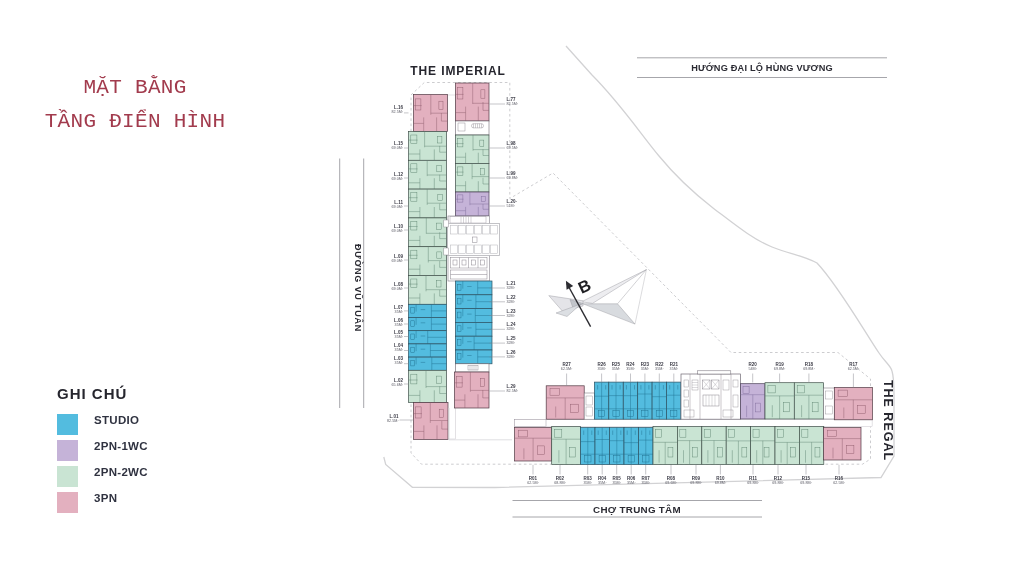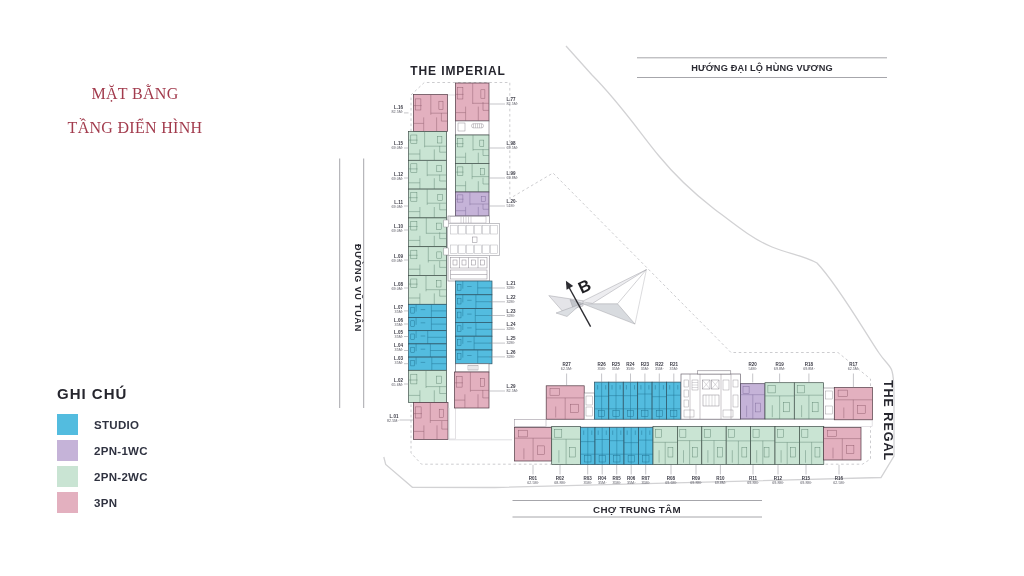--- a/index.html
+++ b/index.html
@@ -1,22 +1,22 @@
 <!DOCTYPE html>
 <html lang="vi"><head>
 <meta charset="utf-8">
 <title>Mặt bằng tầng điển hình</title>
 <style>
 html,body{margin:0;padding:0;background:#ffffff;width:1024px;height:576px;overflow:hidden}
 #stage{position:relative;width:1024px;height:576px;font-family:"Liberation Sans",sans-serif}
-.title{position:absolute;left:16px;top:77px;width:238px;text-align:center;
-font-family:Liberation Serif, serif;color:#a23b4d;font-size:16px;line-height:34px;letter-spacing:0.3px}
+.title{position:absolute;left:16px;top:71px;width:238px;text-align:center;
+font-family:Liberation Mono, monospace;color:#a23b4d;font-size:21px;line-height:34px;letter-spacing:0.3px}
 .legend{position:absolute;left:57px;top:373px}
 .legend h3{margin:12px 0 12px 0;font-size:15px;letter-spacing:1px;color:#26262e;font-weight:bold}
-.lrow{display:flex;align-items:center;margin-bottom:5px}
+.lrow{display:flex;align-items:flex-start;margin-bottom:5px}
 .sw{width:21px;height:21px;margin-right:16px}
 .lrow span{font-size:11.5px;font-weight:bold;color:#2f3240;letter-spacing:0.3px}
 </style>
 </head>
 <body>
 <div id="stage">
 
 <div class="title">MẶT BẰNG<br>TẦNG ĐIỂN HÌNH</div>
 
 <div class="legend">

